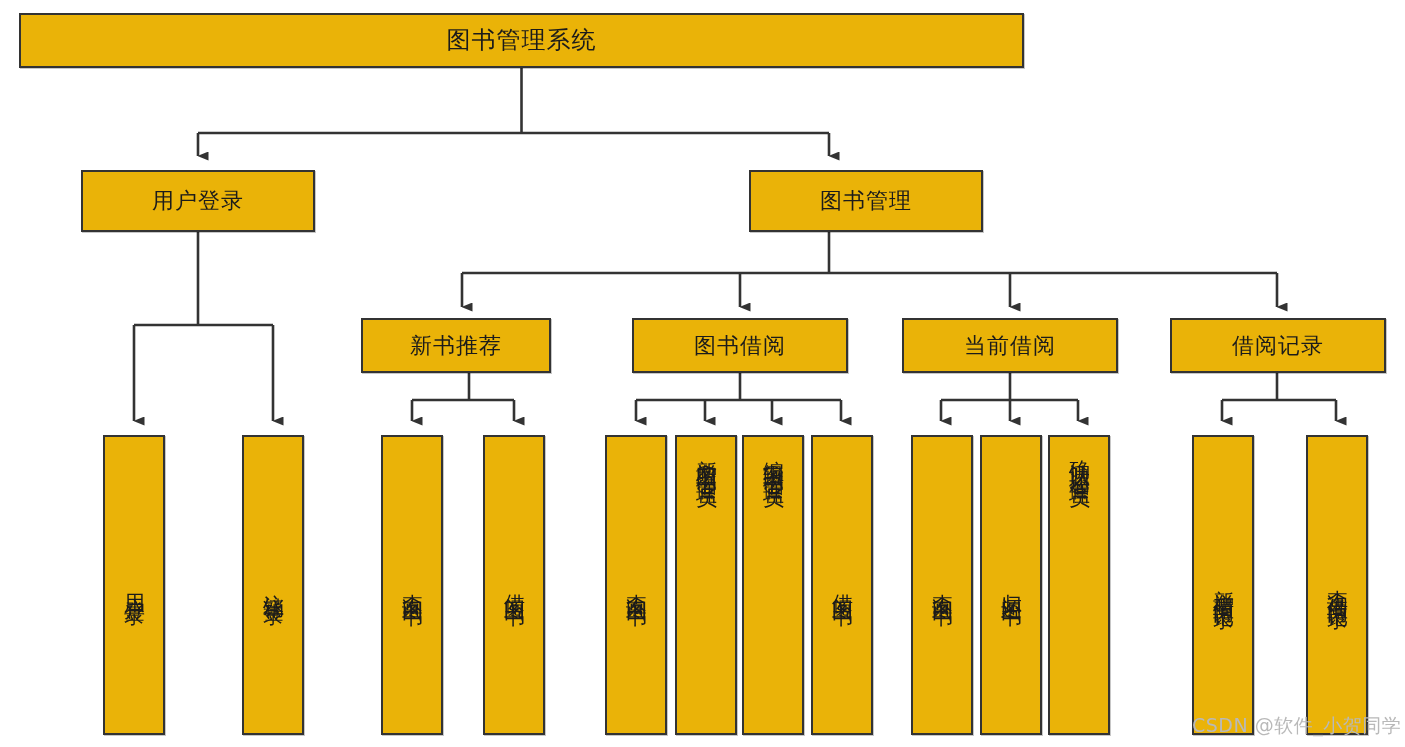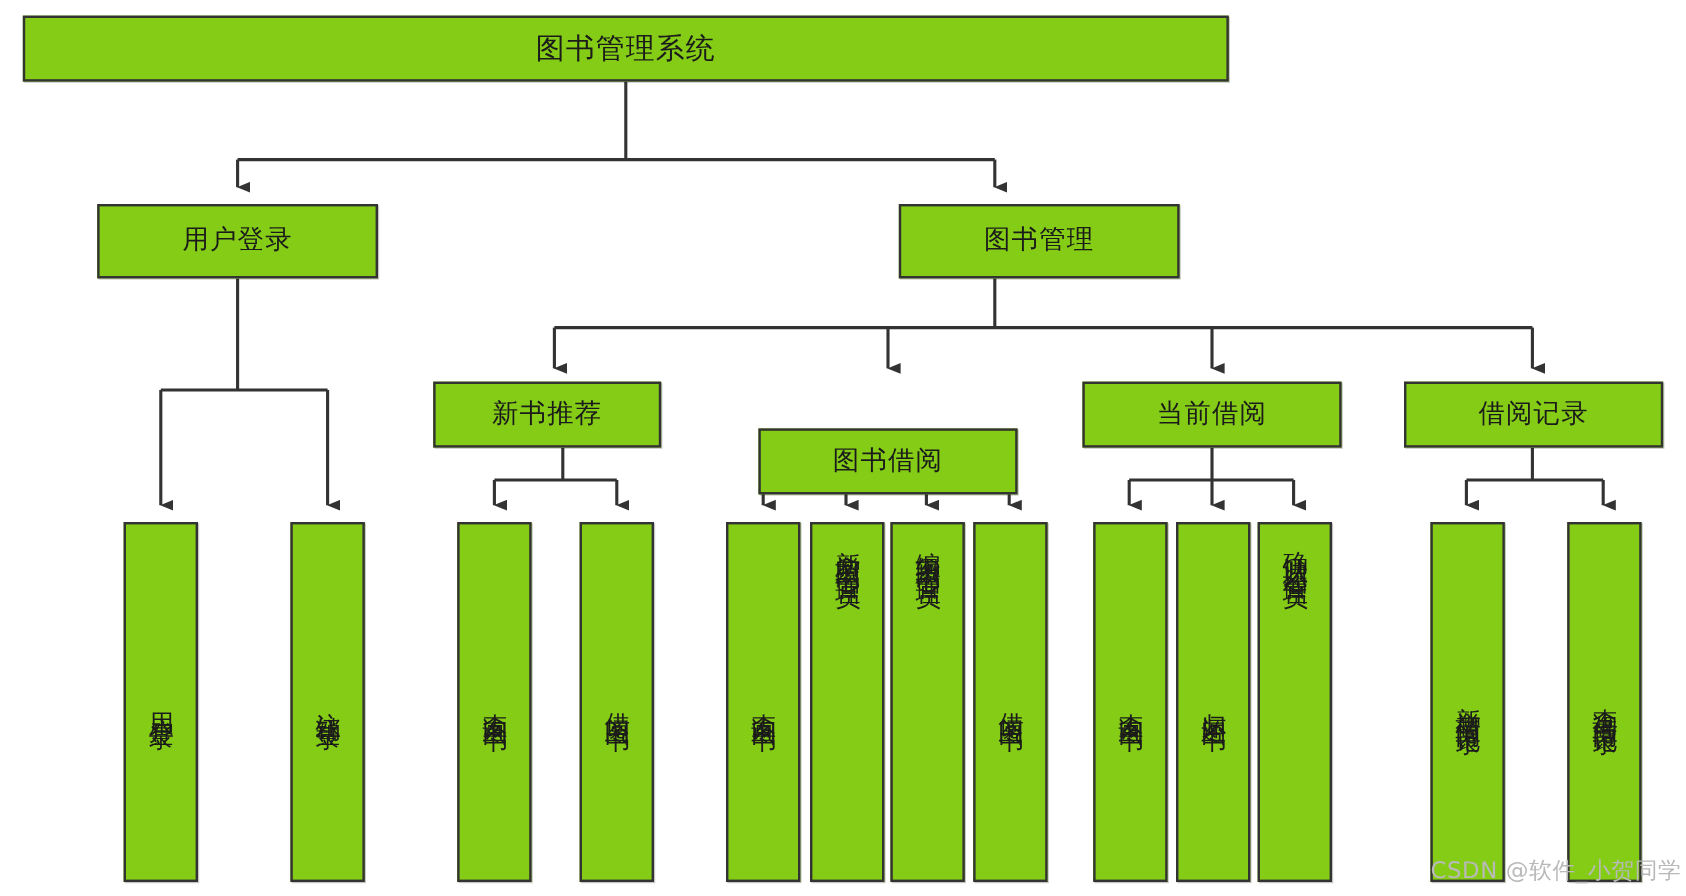--- a/index.html
+++ b/index.html
@@ -20,21 +20,21 @@
     position: absolute;
     left: 0;
     top: 0;
     width: 1405px;
     height: 747px;
   }
   
   .node {
     position: absolute;
     box-sizing: border-box;
-    background: #84cc16;
+    background: #eab308;
     border: 2.5px solid #333333;
     display: flex;
     align-items: center;
     justify-content: center;
     box-shadow: 1px 1px 0 rgba(0,0,0,0.22);
   }
   .node-label {
     color: #1b1b1b;
     font-size: 22px;
     line-height: 1.18;
@@ -141,21 +141,21 @@
   </div>
 
   <div class="node horiz" style="left:712px; top:170px; width:234px; height:62px;margin-left:37px;">
     <span class="node-label">图书管理</span>
   </div>
 
   <div class="node horiz" style="left:361px; top:318px; width:190px; height:55px;">
     <span class="node-label">新书推荐</span>
   </div>
 
-  <div class="node horiz" style="left:632px; top:318px; width:216px; height:55px;margin-top:39px;">
+  <div class="node horiz" style="left:632px; top:318px; width:216px; height:55px;">
     <span class="node-label">图书借阅</span>
   </div>
 
   <div class="node horiz" style="left:902px; top:318px; width:216px; height:55px;">
     <span class="node-label">当前借阅</span>
   </div>
 
   <div class="node horiz" style="left:1170px; top:318px; width:216px; height:55px;">
     <span class="node-label">借阅记录</span>
   </div>

